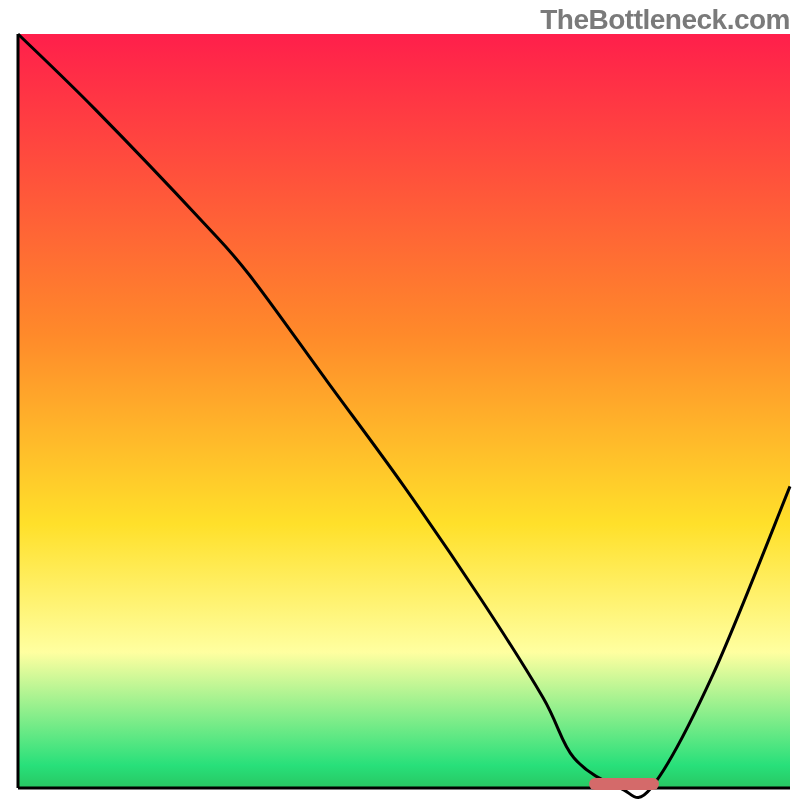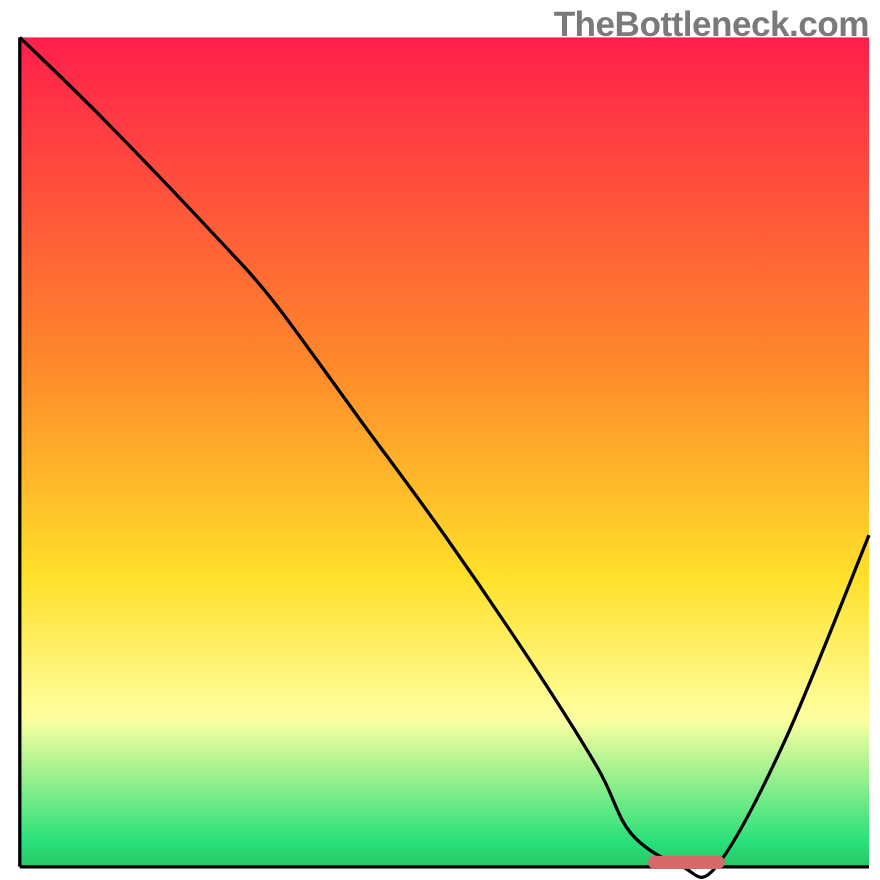--- a/index.html
+++ b/index.html
@@ -13,21 +13,21 @@
   .chart-container {
     position: relative;
     width: 800px;
     height: 800px;
     background: #ffffff;
   }
   .watermark {
     position: absolute;
     top: 4px;
     right: 10px;
-    font-size: 32px;
+    font-size: 28px;
     font-weight: 600;
     color: #7a7a7a;
     letter-spacing: -0.5px;
     z-index: 3;
   }
   svg.plot {
     position: absolute;
     left: 0;
     top: 0;
     width: 800px;

